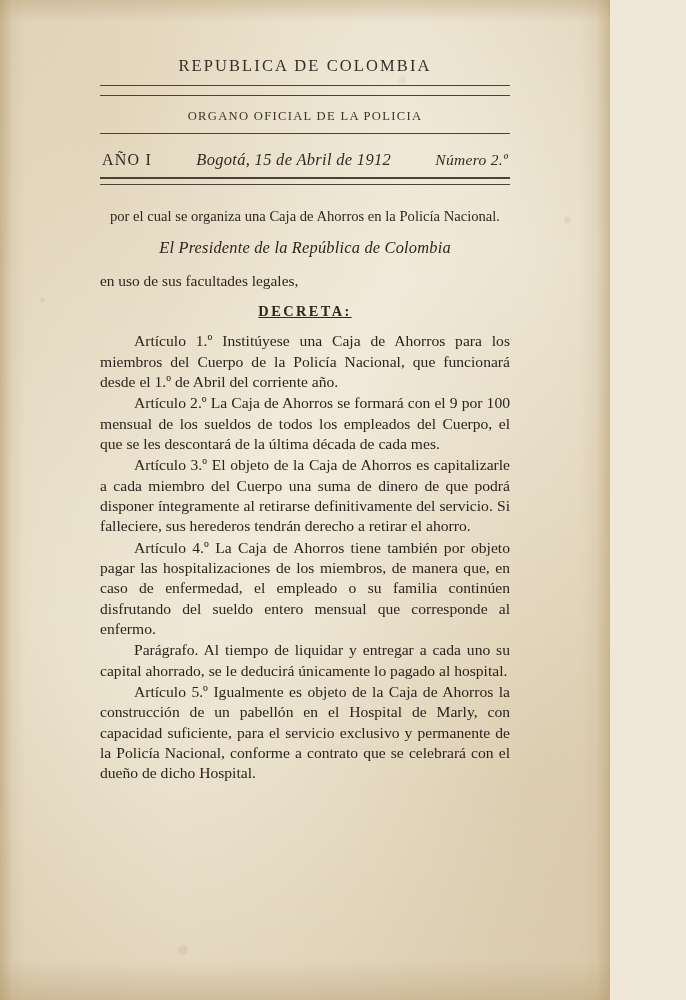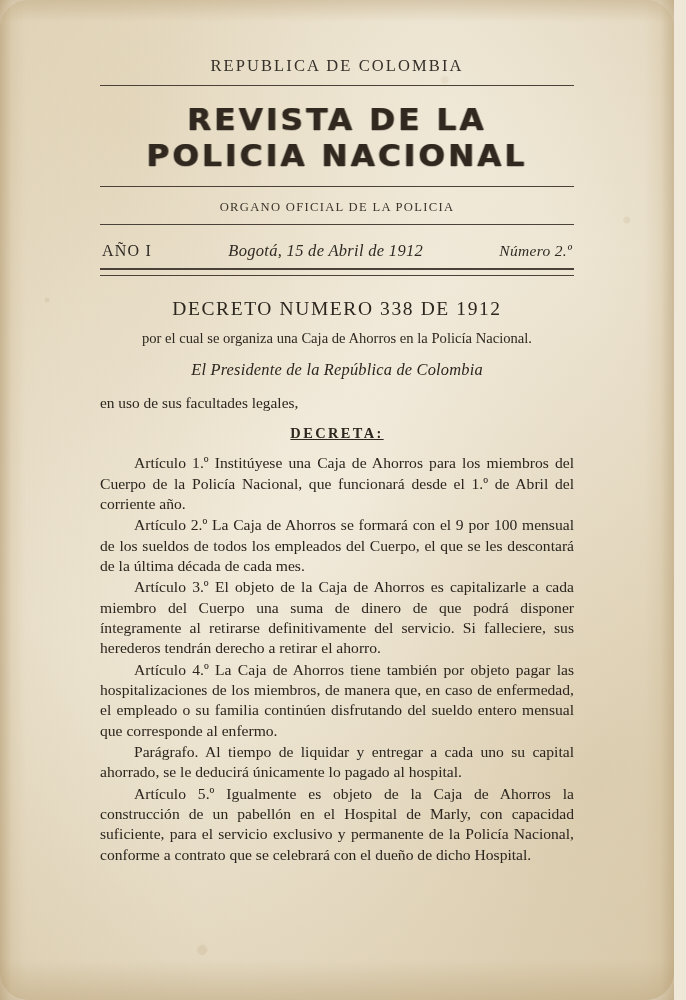--- a/index.html
+++ b/index.html
@@ -9,29 +9,28 @@
   body {
     width: 686px;
     height: 1000px;
     background: #efe8d9;
     font-family: "Liberation Serif", serif;
     color: #2a2520;
     overflow: hidden;
   }
   .page {
     position: relative;
-    width: 674px;
+    width: 610px;
     height: 1000px;
     box-sizing: border-box;
     background:
       radial-gradient(ellipse at 18% 12%, rgba(214,196,160,0.45) 0%, rgba(214,196,160,0) 42%),
       radial-gradient(ellipse at 88% 78%, rgba(206,186,148,0.45) 0%, rgba(206,186,148,0) 48%),
       radial-gradient(ellipse at 50% 50%, rgba(247,242,230,0.85) 0%, rgba(236,226,204,0.2) 60%, rgba(214,198,166,0.55) 100%),
       linear-gradient(180deg, #f2ecdd 0%, #ece4d2 35%, #e9e0cb 70%, #e3d8c0 100%);
-    border-radius: 28px;
   }
   .page::after {
     content: "";
     position: absolute;
     inset: 0;
     pointer-events: none;
     background:
       radial-gradient(circle at 7% 30%, rgba(160,130,80,0.10) 0 2px, rgba(160,130,80,0) 3px),
       radial-gradient(circle at 93% 22%, rgba(160,130,80,0.10) 0 3px, rgba(160,130,80,0) 4px),
       radial-gradient(circle at 30% 95%, rgba(150,120,70,0.10) 0 4px, rgba(150,120,70,0) 6px),
@@ -200,34 +199,32 @@
   <div class="edge-top"></div>
   <div class="edge-left"></div>
   <div class="edge-right"></div>
   <div class="edge-bottom"></div>
 
   <div class="content">
 
     <div class="masthead">
       <div class="country">REPUBLICA DE COLOMBIA</div>
       <hr class="rule-thin">
-      <div class="journal-title">REVISTA DE LA POLICIA NACIONAL</div>
       <hr class="rule-thin">
       <div class="subtitle">ORGANO OFICIAL DE LA POLICIA</div>
       <hr class="rule-thin">
       <div class="issue-bar">
         <span class="year">AÑO I</span>
         <span class="place">Bogotá, 15 de Abril de 1912</span>
         <span class="number">Número 2.º</span>
       </div>
       <div class="rule-double"></div>
     </div>
 
     <div class="decree">
-      <div class="decree-title">DECRETO NUMERO 338 DE 1912</div>
       <div class="decree-sub">por el cual se organiza una Caja de Ahorros en la Policía Nacional.</div>
       <div class="president">El Presidente de la República de Colombia</div>
       <div class="faculties">en uso de sus facultades legales,</div>
       <div class="decreta">DECRETA:</div>
 
       <p class="para">Artículo 1.º Institúyese una Caja de Ahorros para los miembros del Cuerpo de la Policía Nacional, que funcionará desde el 1.º de Abril del corriente año.</p>
       <p class="para">Artículo 2.º La Caja de Ahorros se formará con el 9 por 100 mensual de los sueldos de todos los empleados del Cuerpo, el que se les descontará de la última década de cada mes.</p>
       <p class="para">Artículo 3.º El objeto de la Caja de Ahorros es capitalizarle a cada miembro del Cuerpo una suma de dinero de que podrá disponer íntegramente al retirarse definitivamente del servicio. Si falleciere, sus herederos tendrán derecho a retirar el ahorro.</p>
       <p class="para">Artículo 4.º La Caja de Ahorros tiene también por objeto pagar las hospitalizaciones de los miembros, de manera que, en caso de enfermedad, el empleado o su familia continúen disfrutando del sueldo entero mensual que corresponde al enfermo.</p>
       <p class="para">Parágrafo. Al tiempo de liquidar y entregar a cada uno su capital ahorrado, se le deducirá únicamente lo pagado al hospital.</p>

